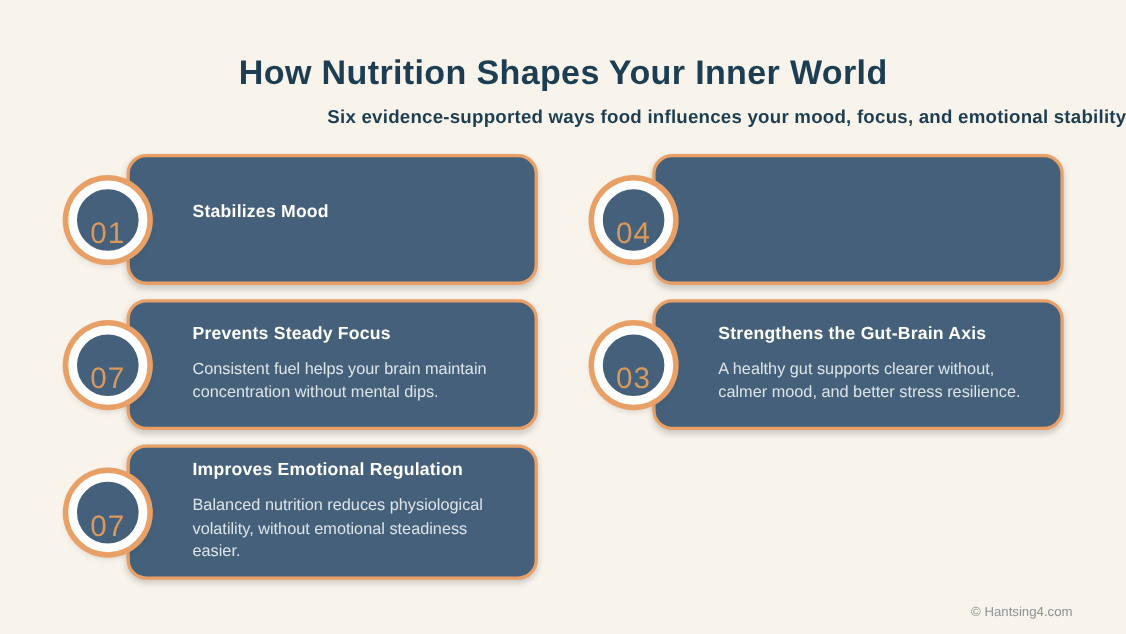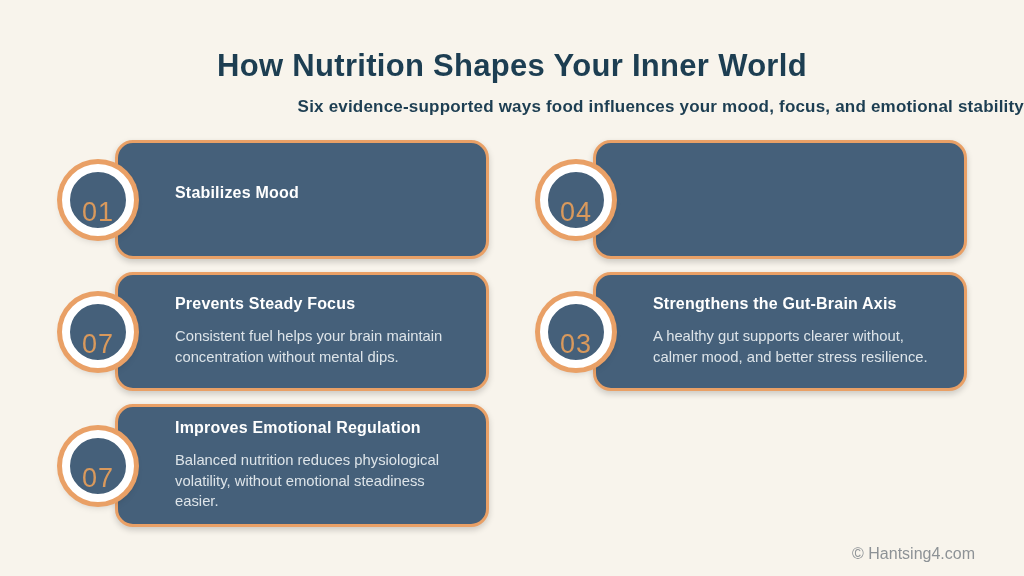--- a/index.html
+++ b/index.html
@@ -65,21 +65,21 @@
     border-radius:50%;
     box-shadow:0 0 0 5px var(--accent),0 4px 8px rgba(0,0,0,.22);
     display:flex;align-items:flex-end;justify-content:center;
     z-index:2;
   }
   .num{
     font-size:27px;color:var(--number);letter-spacing:1px;font-weight:400;
   }
   .credit{
     position:absolute;right:49px;bottom:13px;
-    font-size:16px;color:var(--credit);
+    font-size:12px;color:var(--credit);
   }
 </style>
 </head>
 <body>
 
 <div class="header">
   <div class="title">How Nutrition Shapes Your Inner World</div>
   <div class="subtitle">Six evidence-supported ways food influences your mood, focus, and emotional stability</div>
 </div>
 

